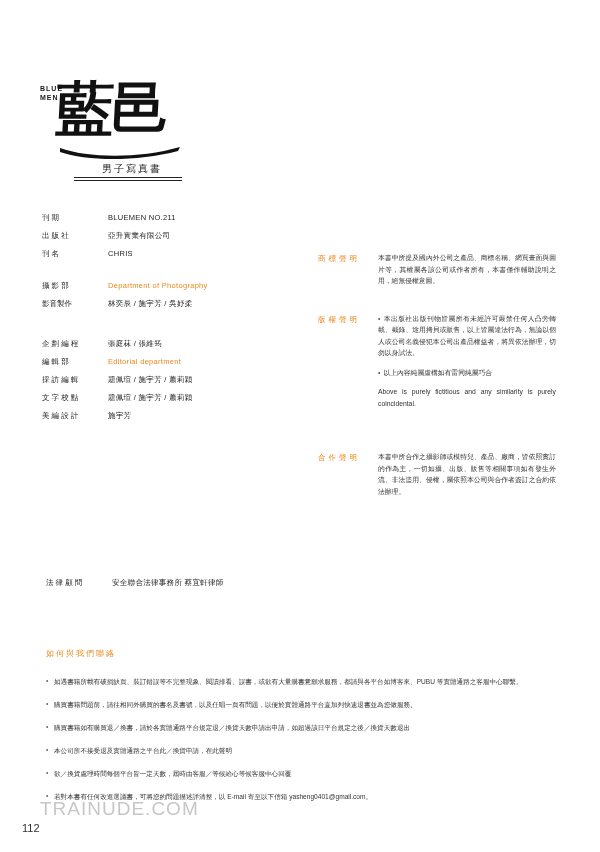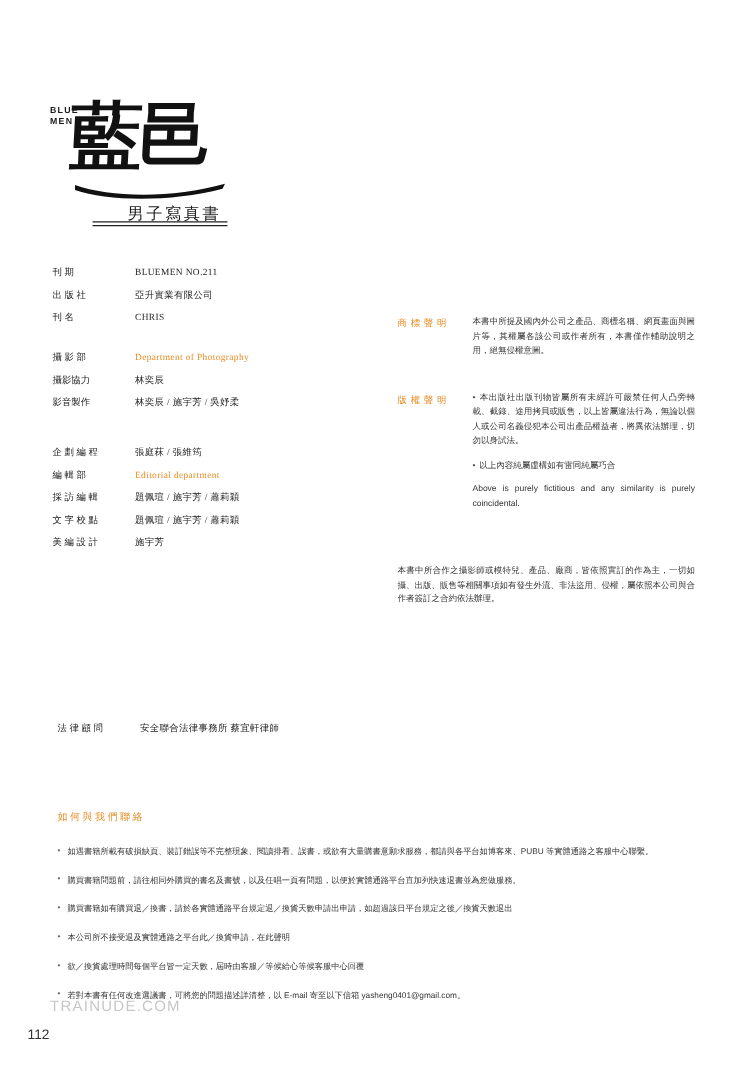--- a/index.html
+++ b/index.html
@@ -55,21 +55,21 @@
     left: 18px;
     top: 66px;
     width: 124px;
     height: 16px;
   }
   .logo-swoosh svg { display:block; }
   .logo-sub {
     position: absolute;
     left: 62px;
     top: 84px;
-    font-size: 13px;
+    font-size: 10px;
     color: #1a1a1a;
     letter-spacing: 2px;
     font-family: "DejaVu Serif", serif;
   }
   .logo-rule {
     position: absolute;
     left: 34px;
     top: 99px;
     width: 108px;
     border-top: 1px solid #222;
@@ -102,21 +102,20 @@
     color: #222;
     letter-spacing: 0px;
     display: flex;
     justify-content: space-between;
   }
   .row .val {
     font-size: 7.5px;
     color: #222;
     margin-left: 10px;
     letter-spacing: 0.3px;
-    font-family: Liberation Serif, serif;
   }
   .row.head .val { color: #e98b22; }
 
   .group { margin-bottom: 18px; }
 
   
   .col-right {
     position: absolute;
     left: 318px;
     top: 210px;
@@ -190,21 +189,21 @@
     left: 22px;
     top: 822px;
     font-size: 11px;
     color: #333;
     font-family: "Liberation Sans", sans-serif;
   }
   .watermark {
     position: absolute;
     left: 40px;
     top: 798px;
-    font-size: 12px;
+    font-size: 19px;
     letter-spacing: 1px;
     color: rgba(120,120,120,0.42);
     font-family: "Liberation Sans", sans-serif;
     font-weight: 500;
   }
 </style>
 </head>
 <body>
 
 <div class="page">
@@ -237,24 +236,20 @@
         <div class="val">CHRIS</div>
       </div>
     </div>
 
     <div class="group">
       <div class="row head">
         <div class="lbl">攝 影 部</div>
         <div class="val">Department of Photography</div>
       </div>
       <div class="row">
-        <div class="lbl">攝影協力</div>
-        <div class="val">林奕辰</div>
-      </div>
-      <div class="row">
         <div class="lbl">影音製作</div>
         <div class="val">林奕辰 / 施宇芳 / 吳妤柔</div>
       </div>
     </div>
 
     <div class="group" style="margin-top:26px;">
       <div class="row">
         <div class="lbl">企 劃 編 程</div>
         <div class="val">張庭菻 / 張維筠</div>
       </div>
@@ -297,20 +292,21 @@
     <div class="sect">
       <div class="sect-title">版權聲明</div>
       <div class="sect-body">
         <p class="bullet">本出版社出版刊物皆屬所有未經許可嚴禁任何人凸旁轉載、截錄、途用拷貝或販售，以上皆屬違法行為，無論以個人或公司名義侵犯本公司出產品權益者，將異依法辦理，切勿以身試法。</p>
         <p class="bullet">以上內容純屬虛構如有雷同純屬巧合</p>
         <p>Above is purely fictitious and any similarity is purely coincidental.</p>
       </div>
     </div>
 
     <div class="sect" style="margin-top:42px;">
+      <div class="sect-title">合作聲明</div>
       <div class="sect-body">
         <p>本書中所合作之攝影師或模特兒、產品、廠商，皆依照實訂的作為主，一切如攝、出版、販售等相關事項如有發生外流、非法盜用、侵權，屬依照本公司與合作者簽訂之合約依法辦理。</p>
       </div>
     </div>
 
   </div>
 
   <div class="contact">
     <div class="contact-title">如何與我們聯絡</div>
     <div class="contact-item">如遇書籍所載有破損缺頁、裝訂錯誤等不完整現象、閱讀排看、誤書，或欲有大量購書意願求服務，都請與各平台如博客來、PUBU 等實體通路之客服中心聯繫。</div>

